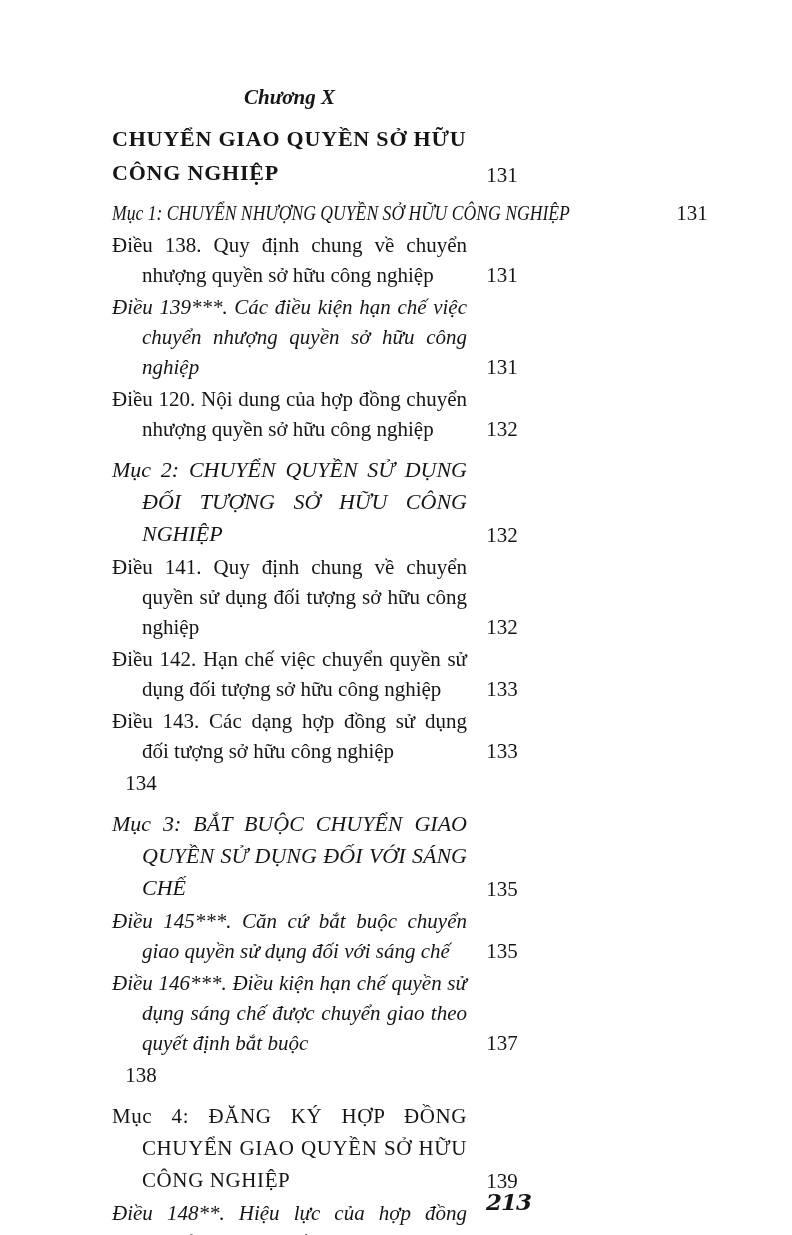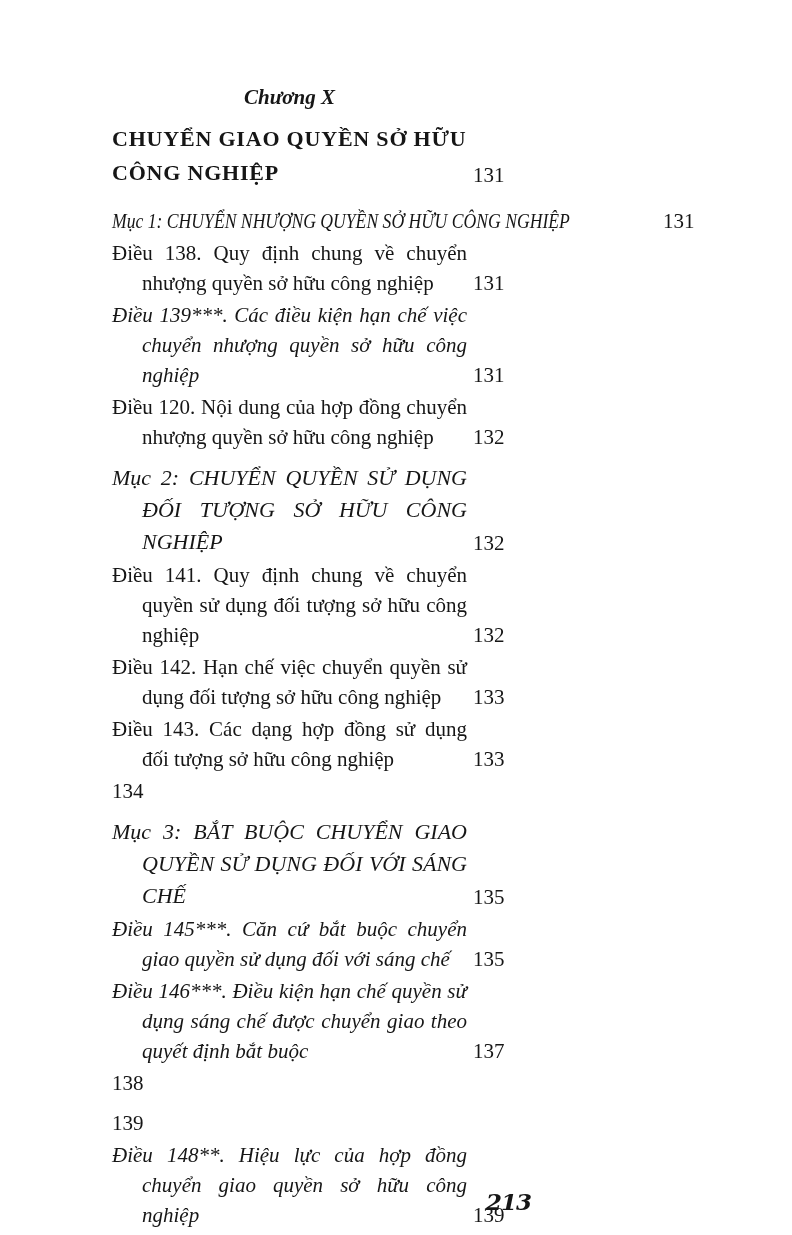--- a/index.html
+++ b/index.html
@@ -26,36 +26,36 @@
     font-size: 21px;
     line-height: 30px;
     text-align: justify;
     padding-left: 30px;
     text-indent: -30px;
     padding-right: 6px;
   }
   .page-col {
     flex: 0 0 58px;
     width: 58px;
-    text-align: left;
+    text-align: center;
     font-size: 21px;
     line-height: 30px;
     font-style: normal;
   }
   
   .header-chapter { margin-bottom: 10px; }
   .chapter-label {
     text-align: center;
     text-indent: 0;
     padding-left: 0;
     font-style: italic;
     font-weight: bold;
     font-size: 21px;
   }
-  .title-row { margin-bottom: 16px; }
+  .title-row { margin-bottom: 8px; }
   .title-text {
     font-weight: bold;
     font-size: 22px;
     line-height: 34px;
     letter-spacing: 0.8px;
     text-align: left;
     text-indent: 0;
     padding-left: 0;
   }
   
@@ -168,20 +168,21 @@
   <div class="row toc-entry style-italic">
     <div class="text-col entry-text">Điều 146***. Điều kiện hạn chế quyền sử dụng sáng chế được chuyển giao theo quyết định bắt buộc</div>
     <div class="page-col entry-page">137</div>
   </div>
 
   <div class="row toc-entry style-italic">
     <div class="page-col entry-page">138</div>
   </div>
 
   <div class="row toc-entry style-muc4">
+    <div class="text-col entry-text">Mục 4: ĐĂNG KÝ HỢP ĐỒNG CHUYỂN GIAO QUYỀN SỞ HỮU CÔNG NGHIỆP</div>
     <div class="page-col entry-page">139</div>
   </div>
 
   <div class="row toc-entry style-italic">
     <div class="text-col entry-text">Điều 148**. Hiệu lực của hợp đồng chuyển giao quyền sở hữu công nghiệp</div>
     <div class="page-col entry-page">139</div>
   </div>
 </div>
 
   <div class="folio">213</div>

